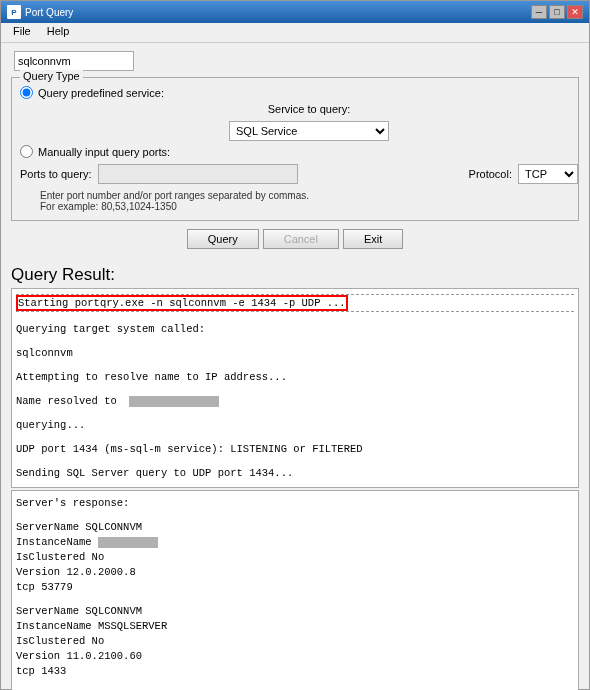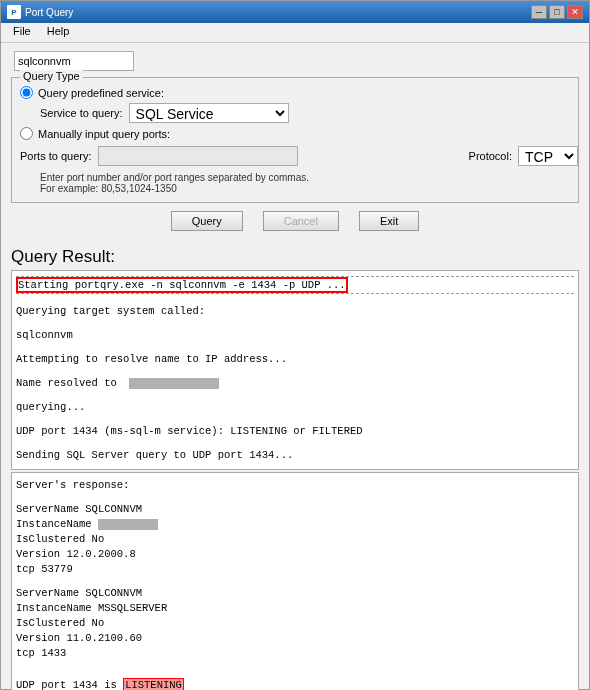--- a/index.html
+++ b/index.html
@@ -121,26 +121,27 @@
       align-items: center;
       gap: 5px;
       margin: 4px 0;
     }
     .radio-row input[type=radio] { margin: 0; }
     .service-row {
       display: flex;
       align-items: center;
       gap: 6px;
       margin: 2px 0 4px 20px;
+      flex-direction: column;
     }
     .select-box {
       border: 1px solid #aaa;
       background: white;
       height: 20px;
-      font-size: 14px;
+      font-size: 11px;
       padding: 1px 2px;
     }
     .ports-row {
       display: flex;
       align-items: center;
       gap: 6px;
       margin: 6px 0;
     }
     .port-input {
       border: 1px solid #aaa;
@@ -152,21 +153,21 @@
     }
     .protocol-label { margin-left: auto; }
     .hint-text {
       font-size: 10px;
       margin-left: 20px;
       color: #333;
     }
     .button-row {
       display: flex;
       justify-content: center;
-      gap: 20px;
+      gap: 4px;
       margin: 8px 0;
     }
     .btn {
       border: 1px solid #999;
       background: linear-gradient(to bottom, #f8f8f8, #ddd);
       padding: 3px 20px;
       font-size: 11px;
       cursor: pointer;
       min-width: 60px;
       text-align: center;

